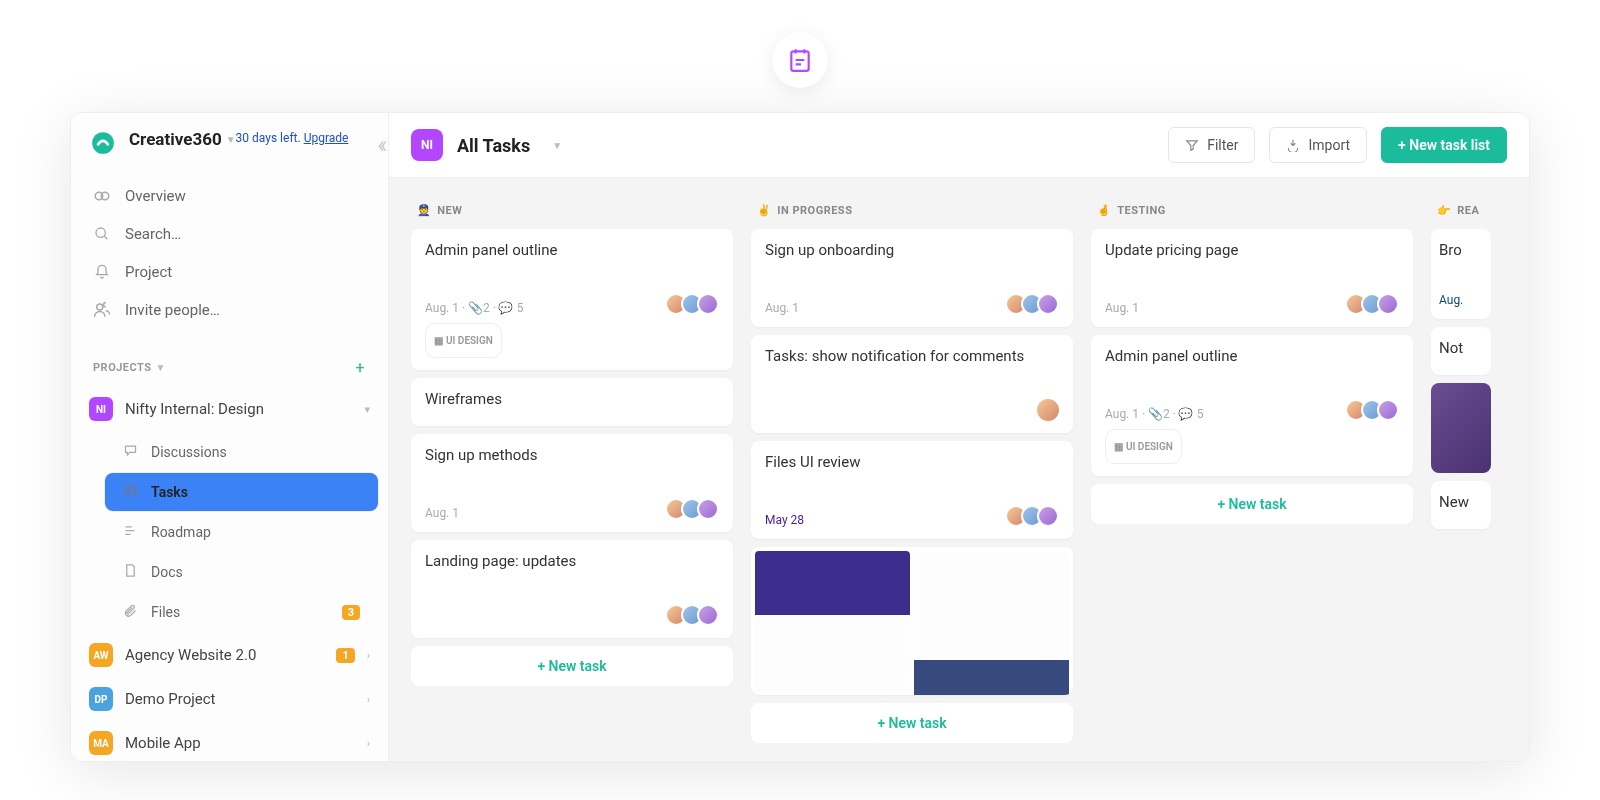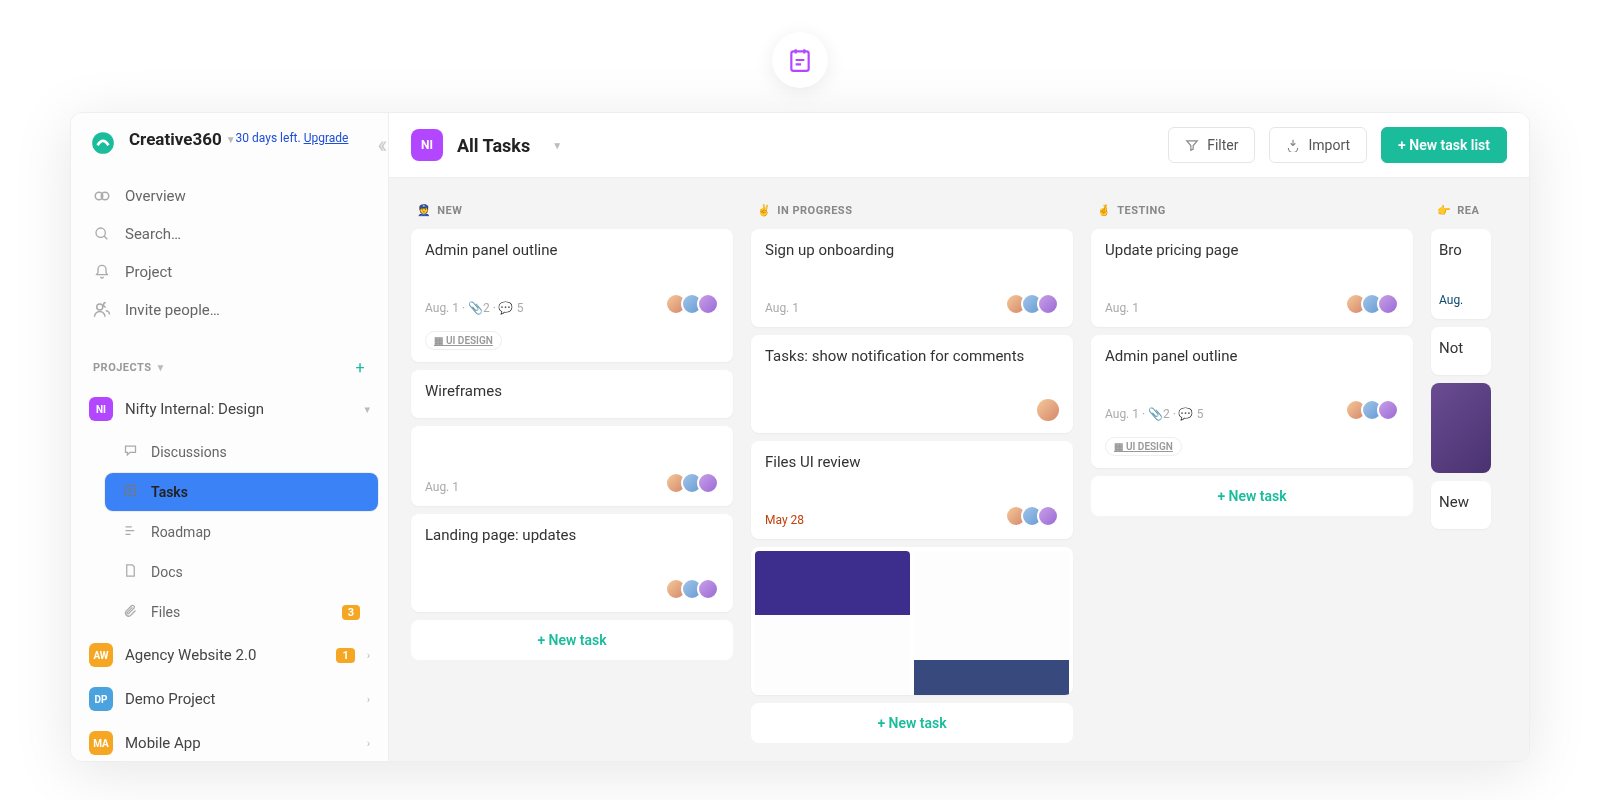--- a/index.html
+++ b/index.html
@@ -40,27 +40,27 @@
 .tb-spacer{flex:1;}
 .tb-btn{border:1px solid #e5e5e5;background:#fff;border-radius:6px;padding:9px 16px;font-size:14px;color:#555;display:flex;align-items:center;gap:8px;cursor:pointer;}
 .tb-btn.primary{background:#1abc9c;border-color:#1abc9c;color:#fff;font-weight:600;}
 .board{flex:1;display:flex;gap:18px;padding:18px 0 18px 22px;overflow-x:auto;}
 .col{width:322px;flex-shrink:0;display:flex;flex-direction:column;}
 .col-head{font-size:11px;font-weight:700;color:#888;letter-spacing:0.5px;padding:8px 6px 12px;display:flex;align-items:center;gap:6px;}
 .card{background:#fff;border-radius:8px;padding:12px 14px;margin-bottom:8px;box-shadow:0 1px 2px rgba(0,0,0,0.04);cursor:pointer;}
 .card-title{font-size:15px;color:#333;margin-bottom:6px;}
 .card-meta{display:flex;align-items:flex-end;justify-content:space-between;margin-top:34px;}
 .meta-l{font-size:12px;color:#aaa;display:flex;align-items:center;gap:4px;}
-.meta-l.due{color:#c2410c;}
+.meta-l.due{color:#4c1d95;}
 .meta-l.soon{color:#0c4a6e;}
 .avatars{display:flex;}
 .av{width:22px;height:22px;border-radius:50%;border:2px solid #fff;margin-left:-6px;background:linear-gradient(135deg,#f5c99a,#d4876a);}
 .av:nth-child(2){background:linear-gradient(135deg,#a0c4e8,#6a9bd4);}
 .av:nth-child(3){background:linear-gradient(135deg,#c8a0e8,#9a6ad4);}
-.tag{display:inline-flex;align-items:center;gap:4px;font-size:10px;font-weight:600;color:#999;border:1px solid #eee;border-radius:10px;padding:3px 8px;margin-top:16px;text-decoration:underline;}
+.tag{display:inline-flex;align-items:center;gap:4px;font-size:10px;font-weight:600;color:#999;border:1px solid #eee;border-radius:10px;padding:11px 8px;margin-top:8px;}
 .new-task{text-align:center;color:#1abc9c;font-size:14px;font-weight:600;padding:12px;cursor:pointer;background:#fff;border-radius:8px;}
 .img-card{background:#fff;border-radius:8px;margin-bottom:8px;overflow:hidden;box-shadow:0 1px 2px rgba(0,0,0,0.04);}
 .img-prev{height:190px;display:flex;gap:4px;padding:4px;}
 .img-a{flex:1;background:linear-gradient(180deg,#3d2e8e 0%,#3d2e8e 35%,#fdfdfd 35%,#fdfdfd 100%);border-radius:4px;position:relative;}
 .img-b{flex:1;background:linear-gradient(180deg,#fdfdfd 0%,#fdfdfd 60%,#384a7d 60%);border-radius:4px;position:relative;}
 .img-body{padding:12px 14px;}
 .single-av{width:22px;height:22px;border-radius:50%;background:linear-gradient(135deg,#f5c99a,#d4876a);}
 .col.partial{width:60px;}
 .col.partial .card{padding:12px 8px;}
 .purple-card{height:90px;background:linear-gradient(135deg,#6a4c93,#4a3270);border-radius:8px;margin-bottom:8px;}
@@ -237,20 +237,21 @@
               <div class="avatars">
                 <div class="av"></div>
                 <div class="av"></div>
                 <div class="av"></div>
               </div>
             </div><div class="tag">▦ UI DESIGN</div></div>
           <div class="card">
             <div class="card-title">Wireframes</div>
           </div>
           <div class="card">
+            <div class="card-title">Sign up methods</div>
             <div class="card-meta">
               <div class="meta-l ">Aug. 1</div>
               <div class="avatars">
                 <div class="av"></div>
                 <div class="av"></div>
                 <div class="av"></div>
               </div>
             </div>
           </div>
           <div class="card">

